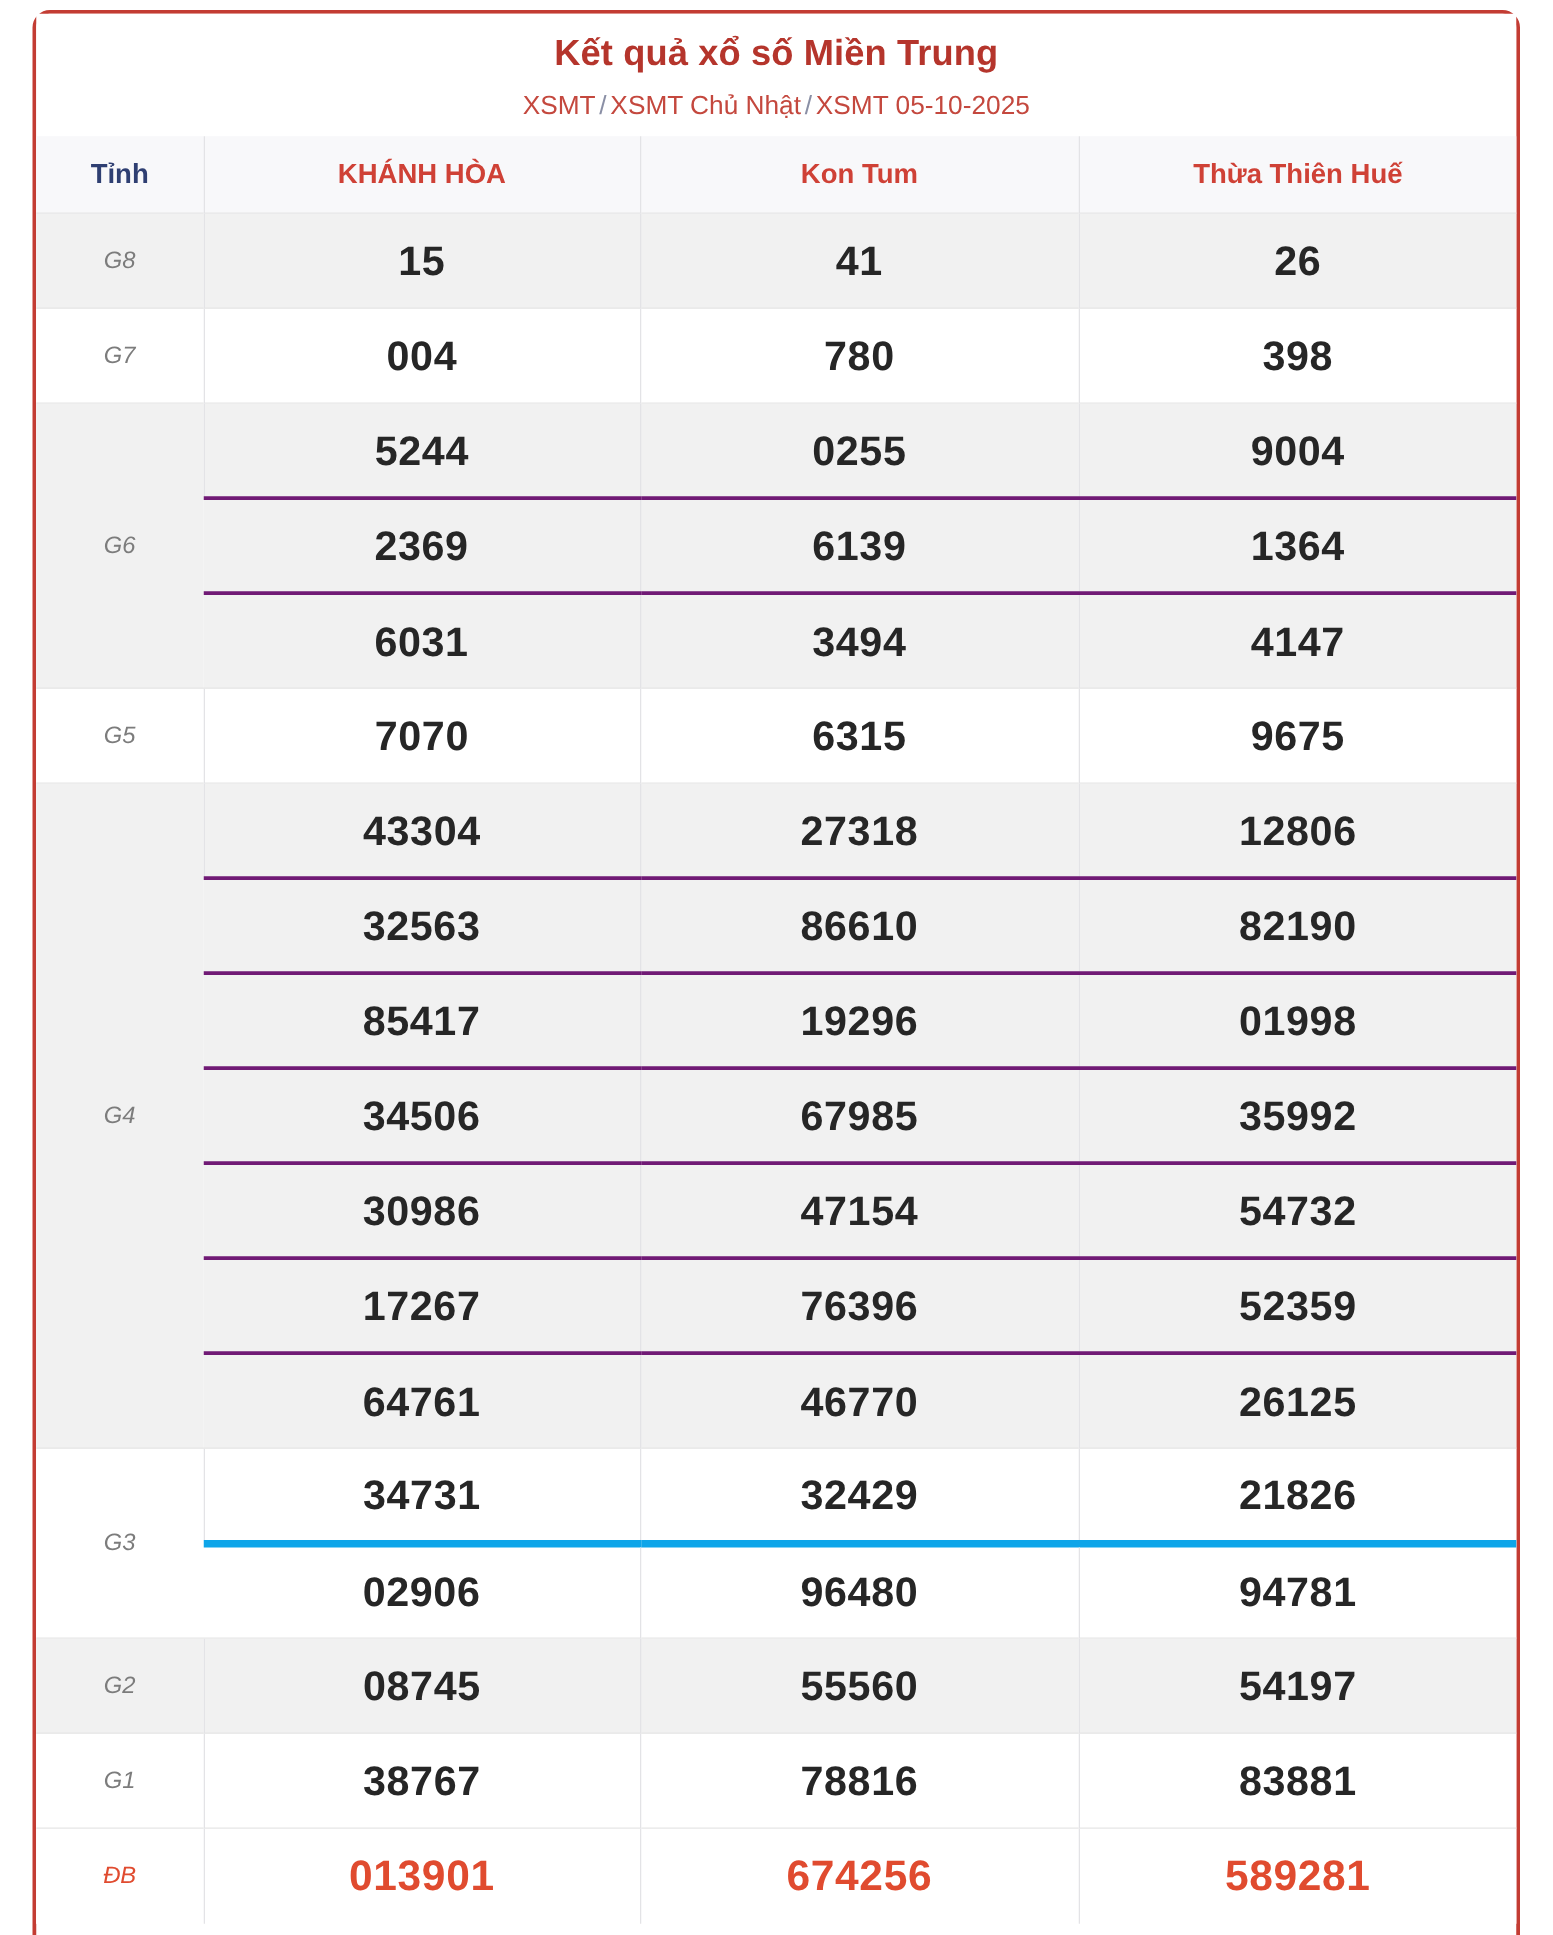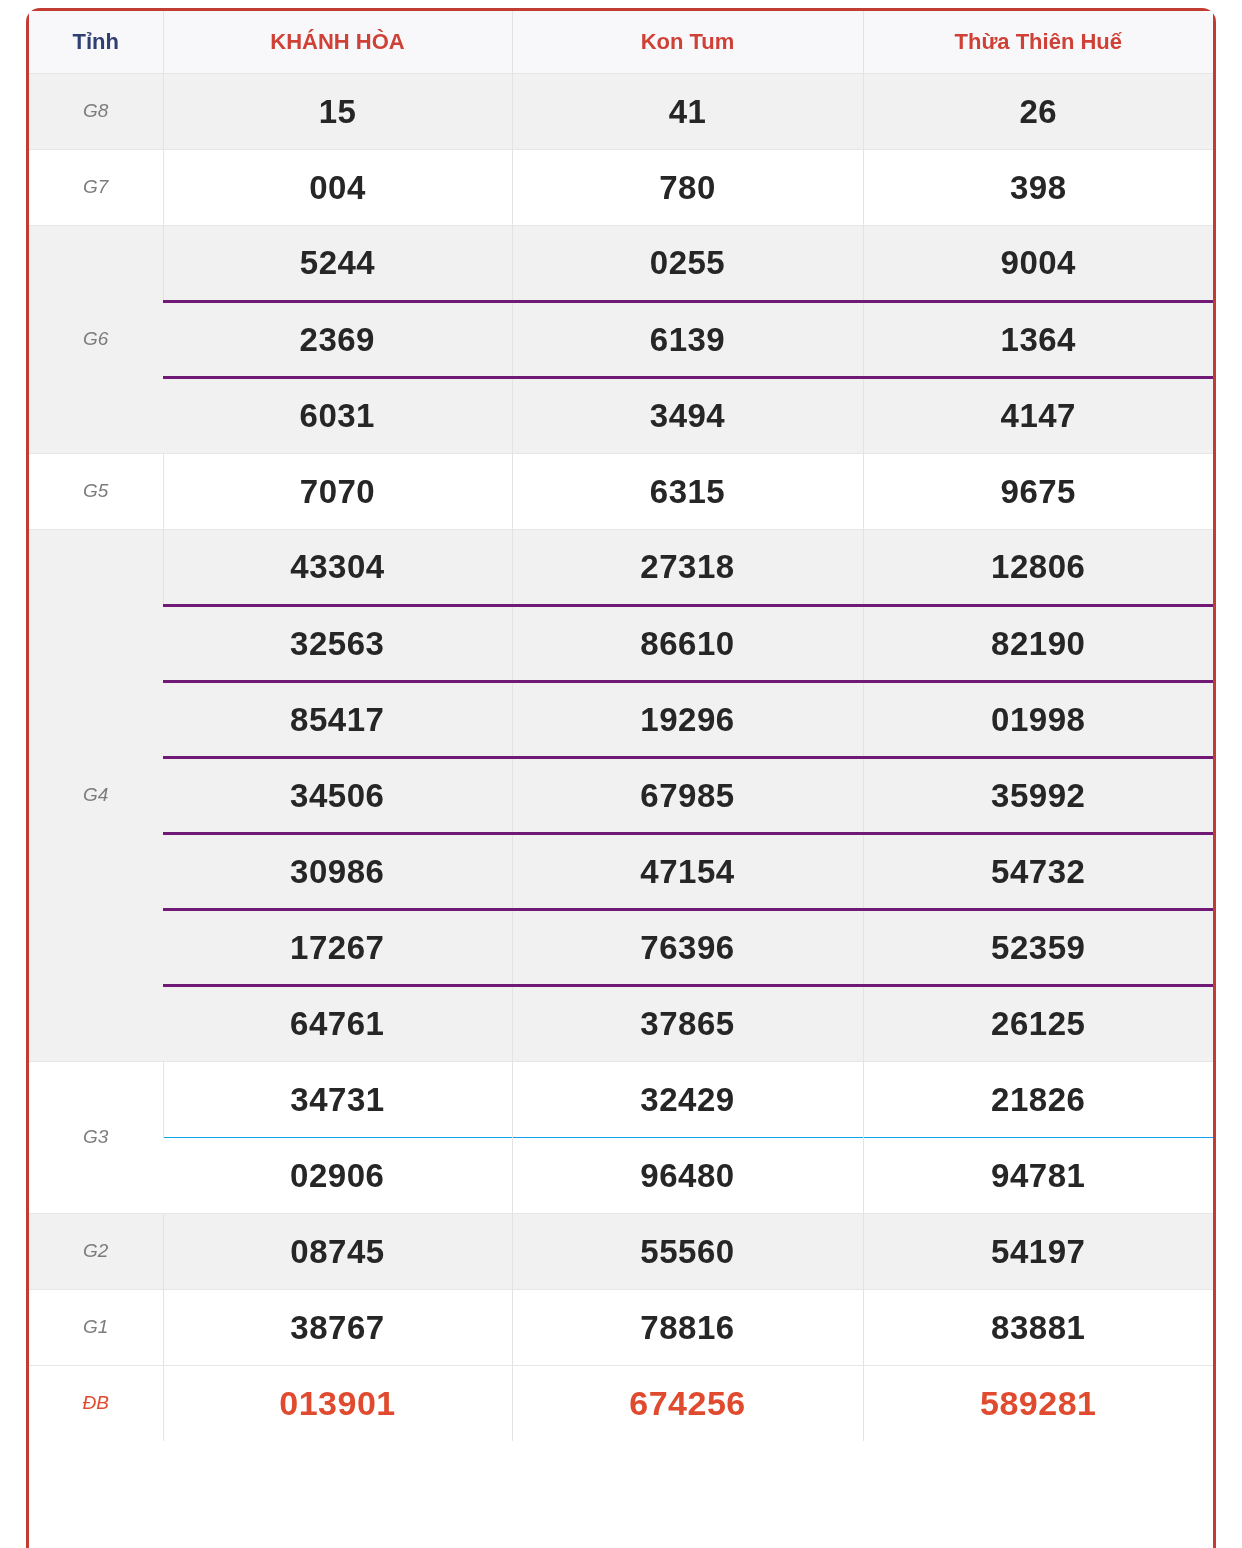--- a/index.html
+++ b/index.html
@@ -114,34 +114,40 @@
   td.num.db {
     color: #e04b2f;
     font-size: 34px;
   }
 
   
   tr.shade > td { background: #f1f1f1; }
   tr.plain > td { background: #ffffff; }
 
   
-  tr.sub > td { border-top: 1px solid #0ea5e9; }
+  tr.sub > td { border-top: 6px solid #0ea5e9; }
   tr.grp > td { border-top: 1px solid #e6e6e6; }
   tr.shade.sub > td { border-top: 3px solid #701a75; }
   tr.h76 > td { height: 76px; }
 </style>
 </head>
 <body>
 
 <div id="page">
 
   <div class="frame"></div>
 
   <div class="inner">
 
+    <div class="head">
+      <div class="title">Kết quả xổ số Miền Trung</div>
+      <div class="crumbs">
+        <span>XSMT</span><span class="sep">/</span><span>XSMT Chủ Nhật</span><span class="sep">/</span><span>XSMT 05-10-2025</span>
+      </div>
+    </div>
 
     <table class="lotto">
       <colgroup>
         <col class="c0">
           <col class="c1">
           <col class="c2">
           <col class="c3">
       </colgroup>
       <thead>
         <tr>
@@ -212,21 +218,21 @@
             <td class="num">47154</td>
             <td class="num">54732</td>
           </tr>
           <tr class="shade sub h76">
             <td class="num">17267</td>
             <td class="num">76396</td>
             <td class="num">52359</td>
           </tr>
           <tr class="shade sub h76">
             <td class="num">64761</td>
-            <td class="num">37865</td>
+            <td class="num">46770</td>
             <td class="num">26125</td>
           </tr>
           <tr class="plain grp h76">
             <td class="lbl" rowspan="2">G3</td>
             <td class="num">34731</td>
             <td class="num">32429</td>
             <td class="num">21826</td>
           </tr>
           <tr class="plain sub h76">
             <td class="num">02906</td>

